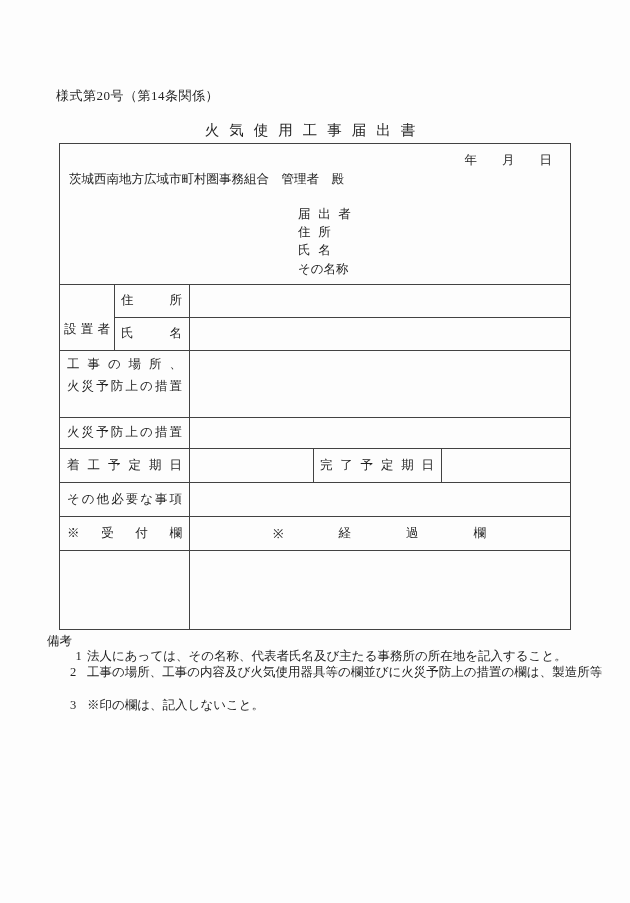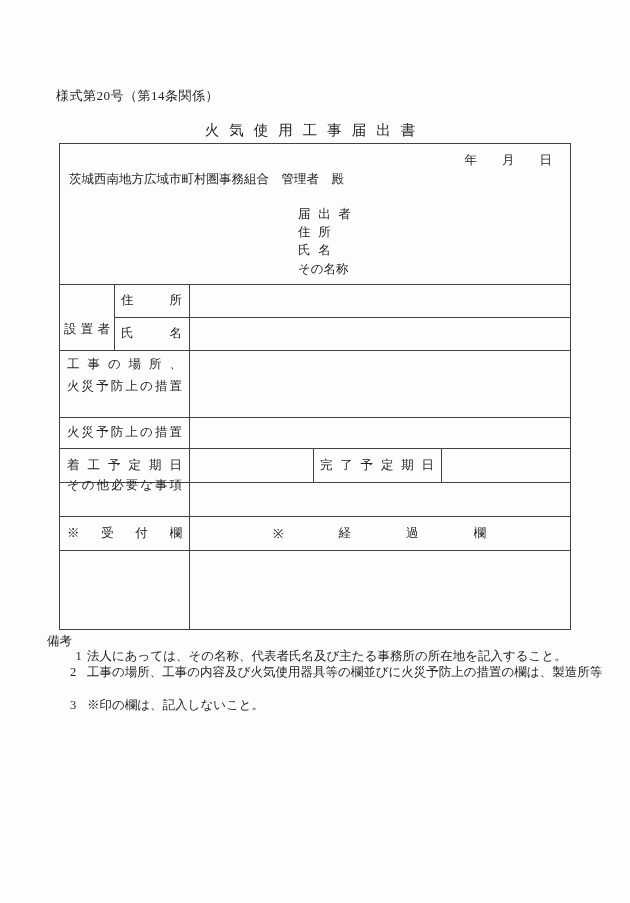--- a/index.html
+++ b/index.html
@@ -118,21 +118,21 @@
 
     <div class="cell" style="left:0;top:304px;width:129px;height:34px;">
       <span class="just pad7">着工予定期日</span>
     </div>
     <div class="cell" style="left:129px;top:304px;width:124px;height:34px;"></div>
     <div class="cell" style="left:253px;top:304px;width:128px;height:34px;">
       <span class="just pad7">完了予定期日</span>
     </div>
     <div class="cell" style="left:381px;top:304px;width:129px;height:34px;"></div>
 
-    <div class="cell" style="left:0;top:324px;width:129px;height:34px;">
+    <div class="cell" style="left:0;top:338px;width:129px;height:34px;">
       <span class="just pad7">その他必要な事項</span>
     </div>
     <div class="cell" style="left:129px;top:338px;width:381px;height:34px;"></div>
 
     <div class="cell" style="left:0;top:372px;width:129px;height:34px;">
       <span class="just pad7">※受付欄</span>
     </div>
     <div class="progress-cell" style="left:129px;top:372px;width:381px;height:34px;">
       <span class="progress-inner">
         <span>※</span>

